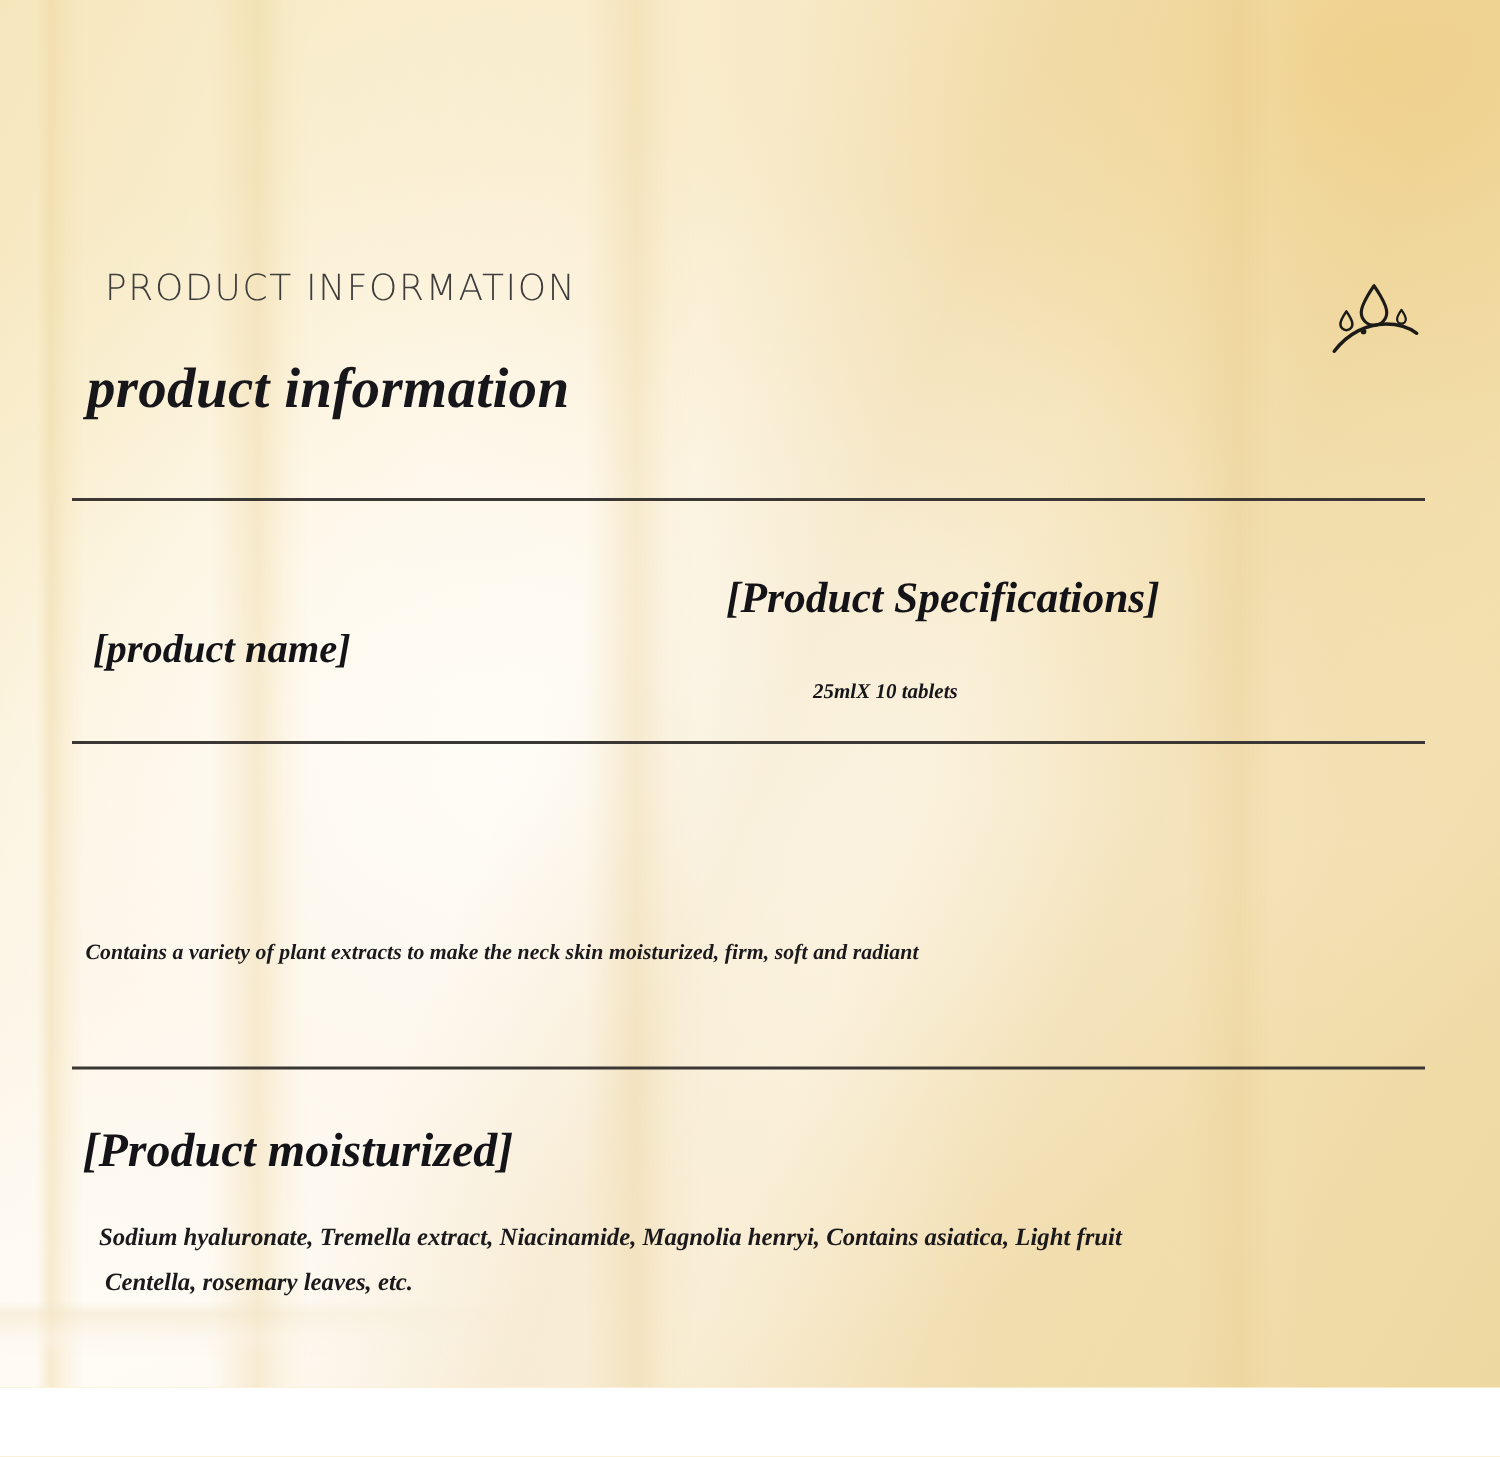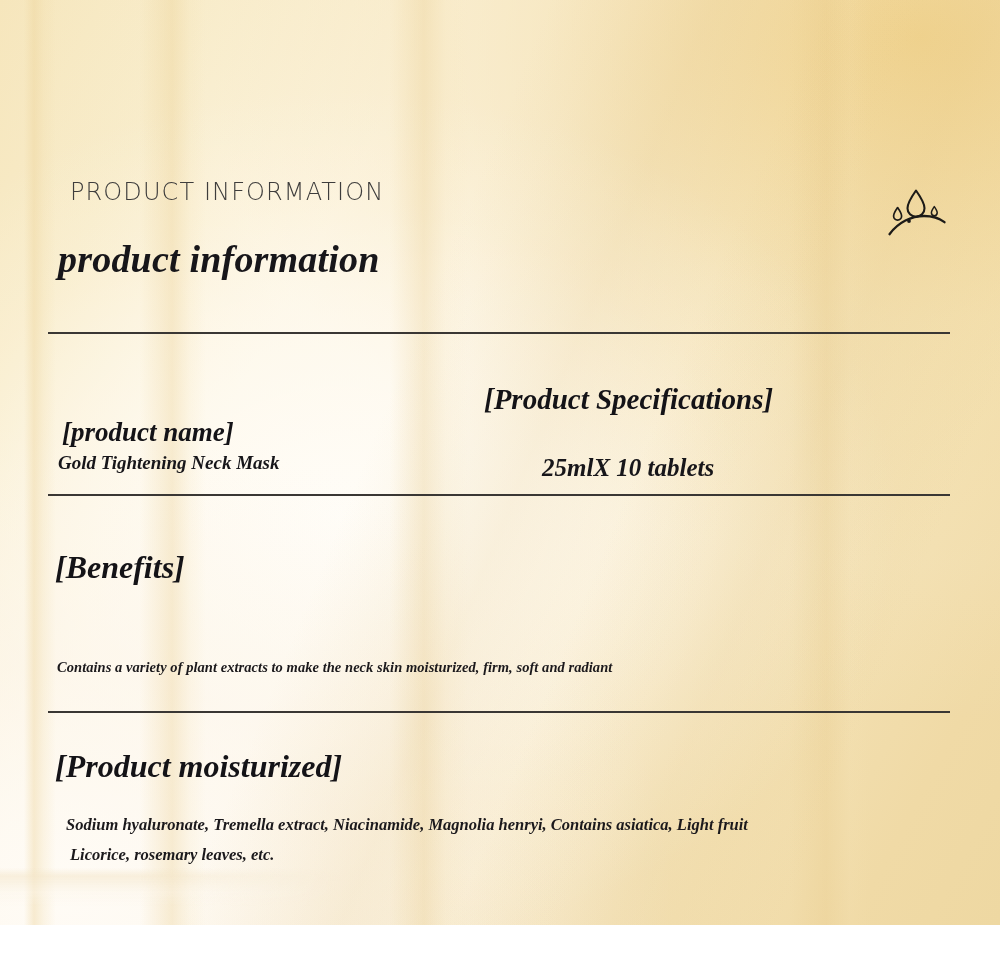--- a/index.html
+++ b/index.html
@@ -200,21 +200,21 @@
     font-family: "Liberation Serif", serif;
     font-style: italic;
     font-weight: bold;
     color: #17161a;
     white-space: nowrap;
   }
 
   .label-name  { left: 62px;  top: 378px; font-size: 27px; margin-top: 39px; }
   .value-name  { left: 58px;  top: 452px; font-size: 19px; }
   .label-spec  { left: 484px; top: 383px; font-size: 29px; }
-  .value-spec  { left: 542px; top: 454px; font-size: 25px; }
+  .value-spec  { left: 542px; top: 454px; font-size: 14px; }
 
   .section-heading {
     position: absolute;
     left: 55px;
     font-family: "Liberation Serif", serif;
     font-style: italic;
     font-weight: bold;
     font-size: 32px;
     color: #141317;
     white-space: nowrap;
@@ -231,21 +231,21 @@
   .body-list li {
     font-family: "Liberation Serif", serif;
     font-style: italic;
     font-weight: bold;
     color: #1b191c;
     white-space: nowrap;
   }
 
   .benefits-list {
     left: 57px;
-    top: 656px;
+    top: 624px;
   }
   .benefits-list li {
     font-size: 14.5px;
     line-height: 22px;
     letter-spacing: 0.05px;
   }
 
   .ingredients-list {
     left: 66px;
     top: 810px;
@@ -288,32 +288,30 @@
         </g>
         <circle cx="29.0" cy="39.0" r="1.9" fill="#1d1b18"></circle>
       </svg>
     </div>
 
     <div class="rule rule-1"></div>
     <div class="rule rule-2"></div>
     <div class="rule rule-3"></div>
 
     <div class="field-label label-name">[product name]</div>
-    <div class="field-value value-name">Gold Tightening Neck Mask</div>
 
     <div class="field-label label-spec">[Product Specifications]</div>
     <div class="field-value value-spec">25mlX 10 tablets</div>
 
-    <div class="section-heading heading-benefits">[Benefits]</div>
 
     <ul class="body-list benefits-list">
       <li>Contains a variety of plant extracts to make the neck skin moisturized, firm, soft and radiant</li>
     </ul>
 
     <div class="section-heading heading-ingredients">[Product moisturized]</div>
 
     <ul class="body-list ingredients-list">
       <li>Sodium hyaluronate, Tremella extract, Niacinamide, Magnolia henryi, Contains asiatica, Light fruit</li>
-      <li>Licorice, rosemary leaves, etc.</li>
+      <li>Centella, rosemary leaves, etc.</li>
     </ul>
 
   </div>
 </div>
 
 </body></html>

